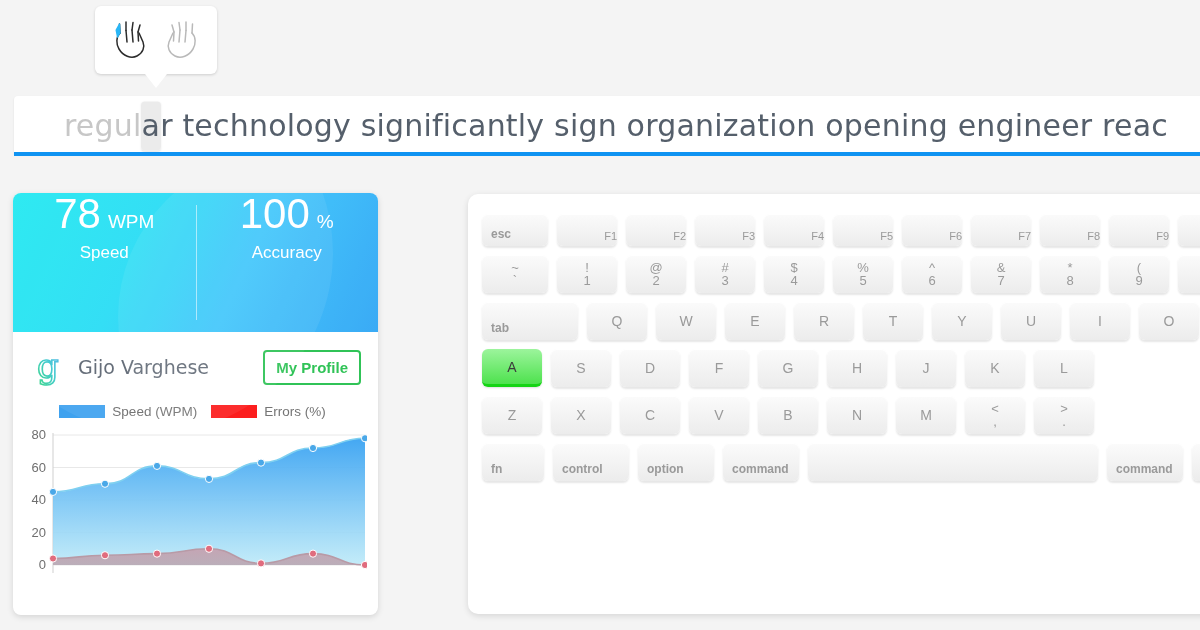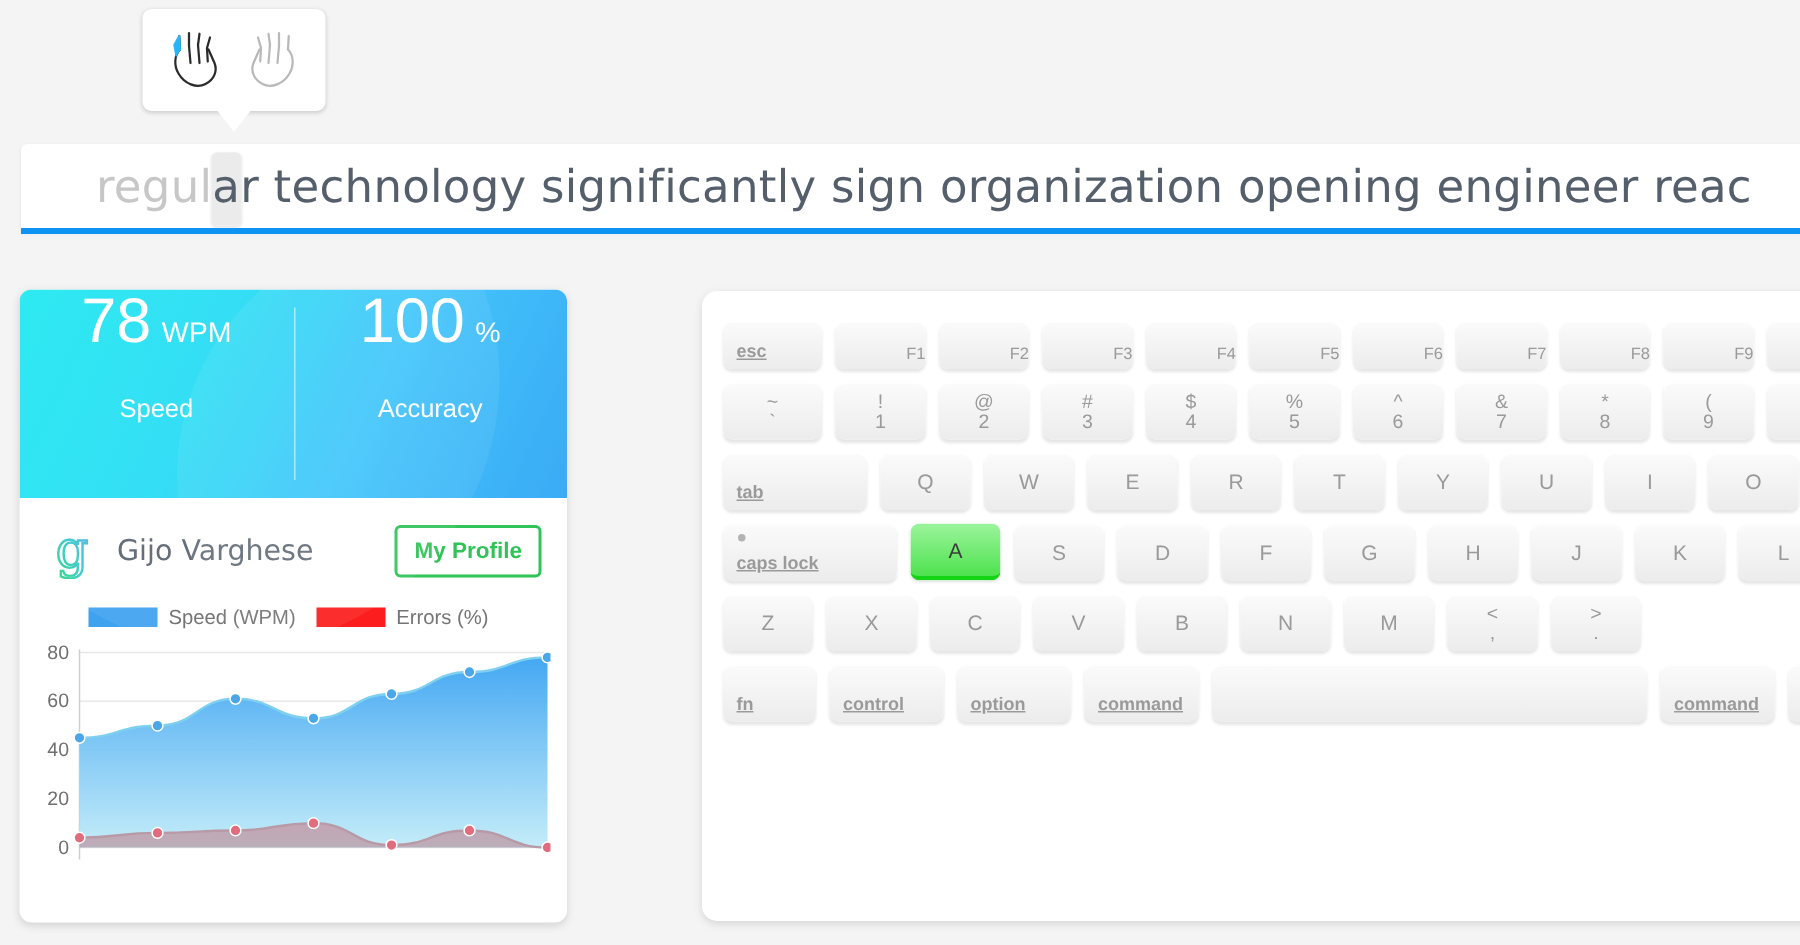--- a/index.html
+++ b/index.html
@@ -82,21 +82,21 @@
     flex: 1; display: flex; flex-direction: column;
     align-items: center; justify-content: flex-start; position: relative;
   }
   .hero-half + .hero-half:before {
     content: ""; position: absolute; left: 0; top: 12px; bottom: 12px;
     width: 1px; background: rgba(255,255,255,.55);
   }
   .hero-val { display: flex; align-items: baseline; }
   .hero-num { font-size: 42px; font-weight: 300; line-height: 1; }
   .hero-unit { font-size: 19px; font-weight: 400; margin-left: 7px; }
-  .hero-lbl { font-size: 17px; font-weight: 300; margin-top: 28px; }
+  .hero-lbl { font-size: 17px; font-weight: 300; margin-top: 8px; }
 
   .profile-row {
     display: flex; align-items: center;
     padding: 16px 17px 10px 19px; gap: 13px;
   }
   .avatar { width: 33px; height: 38px; flex: none; }
   .pname { font-size: 19px; color: #5b6470; flex: 1;
            font-family: "DejaVu Sans", sans-serif; }
   .profile-btn {
     border: 2px solid #21bf4b; color: #21bf4b; background: #fff;
@@ -129,21 +129,21 @@
     border-radius: 6px;
     box-shadow: 0 2px 2px rgba(0,0,0,.10), inset 0 1px 0 #fff;
     color: #9a9a9a; font-size: 14px;
   }
   .krow.fn .key { height: 32px; }
   .key .c {
     position: absolute; left: 0; right: 0; top: 50%;
     transform: translateY(-50%); text-align: center;
     font-family: "Liberation Sans", sans-serif;
   }
-  .key .bl { position: absolute; left: 9px; bottom: 5px; font-size: 12px; font-weight: bold; text-decoration: underline; }
+  .key .bl { position: absolute; left: 9px; bottom: 5px; font-size: 12px; font-weight: bold; }
   .key .br { position: absolute; right: 0; bottom: 4px; font-size: 11px; }
   .key .tp { position: absolute; left: 0; right: 0; top: 5px; text-align: center; font-size: 13px; }
   .key .bt { position: absolute; left: 0; right: 0; bottom: 5px; text-align: center; font-size: 13px; }
   .key.w-esc { width: 66px; }
   .key.w-tab { width: 96px; }
   .key.w-caps { width: 116px; }
   .key.w-shift { width: 148px; }
   .key.w-space { width: 290px; }
   .key.w-cmd { width: 76px; }
   .key.w-fn { width: 62px; }
@@ -389,24 +389,20 @@
           <span class="c">U</span>
         </div>
         <div class="key">
           <span class="c">I</span>
         </div>
         <div class="key">
           <span class="c">O</span>
         </div>
       </div>
       <div class="krow">
-        <div class="key w-caps">
-          <span class="caps-dot"></span>
-          <span class="bl">caps lock</span>
-        </div>
         <div class="key active">
           <span class="c">A</span>
         </div>
         <div class="key">
           <span class="c">S</span>
         </div>
         <div class="key">
           <span class="c">D</span>
         </div>
         <div class="key">

